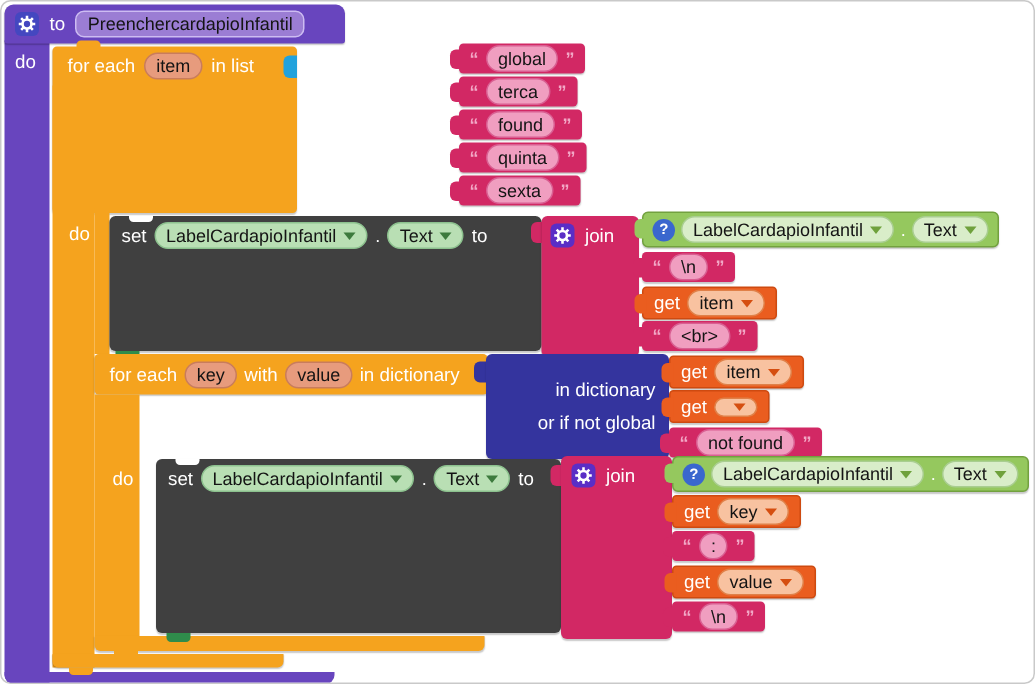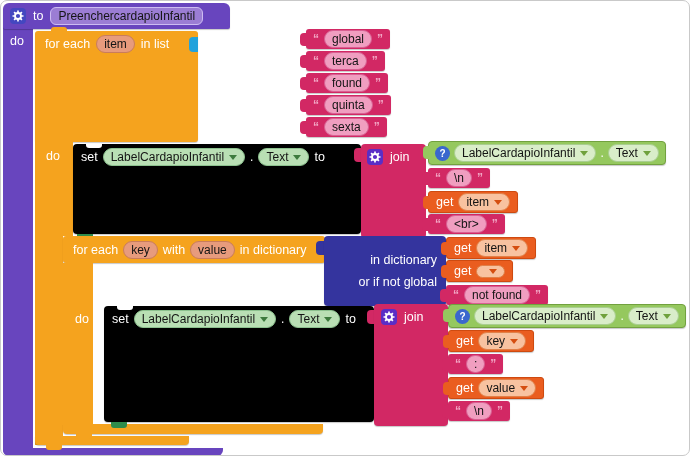--- a/index.html
+++ b/index.html
@@ -9,21 +9,21 @@
           border-radius:7px;overflow:hidden;}
   .abs{position:absolute;}
   .row{display:flex;align-items:center;}
   .lbl{color:#fff;font-size:12.5px;white-space:nowrap;}
   .blk{box-shadow:0 1px 1px rgba(0,0,0,.22);}
   
   .purple{background:#6845BE;}
   .orange{background:#F5A31E;}
   .cyan{background:#22A2DC;}
   .magenta{background:#D22864;}
-  .green{background:#000000;}
+  .green{background:#404040;}
   .lgreen{background:#95C85E;border:1px solid #72A13F;}
   .vorange{background:#EA5D1F;border:1px solid #CE4A10;}
   .indigo{background:#34349E;}
   
   .pill{display:inline-flex;align-items:center;border-radius:9px;padding:1px 7px;
         font-size:12px;color:#141414;white-space:nowrap;line-height:14px;}
   .pill-purple{background:#9B7DD4;border:1.5px solid #CDBCF2;border-radius:6px;}
   .pill-salmon{background:#E79B7D;border:1px solid #C97C5C;}
   .pill-pink{background:#F09EC0;border:1px solid #D95F92;}
   .pill-peach{background:#F8C2A0;border:1px solid #E08048;}

